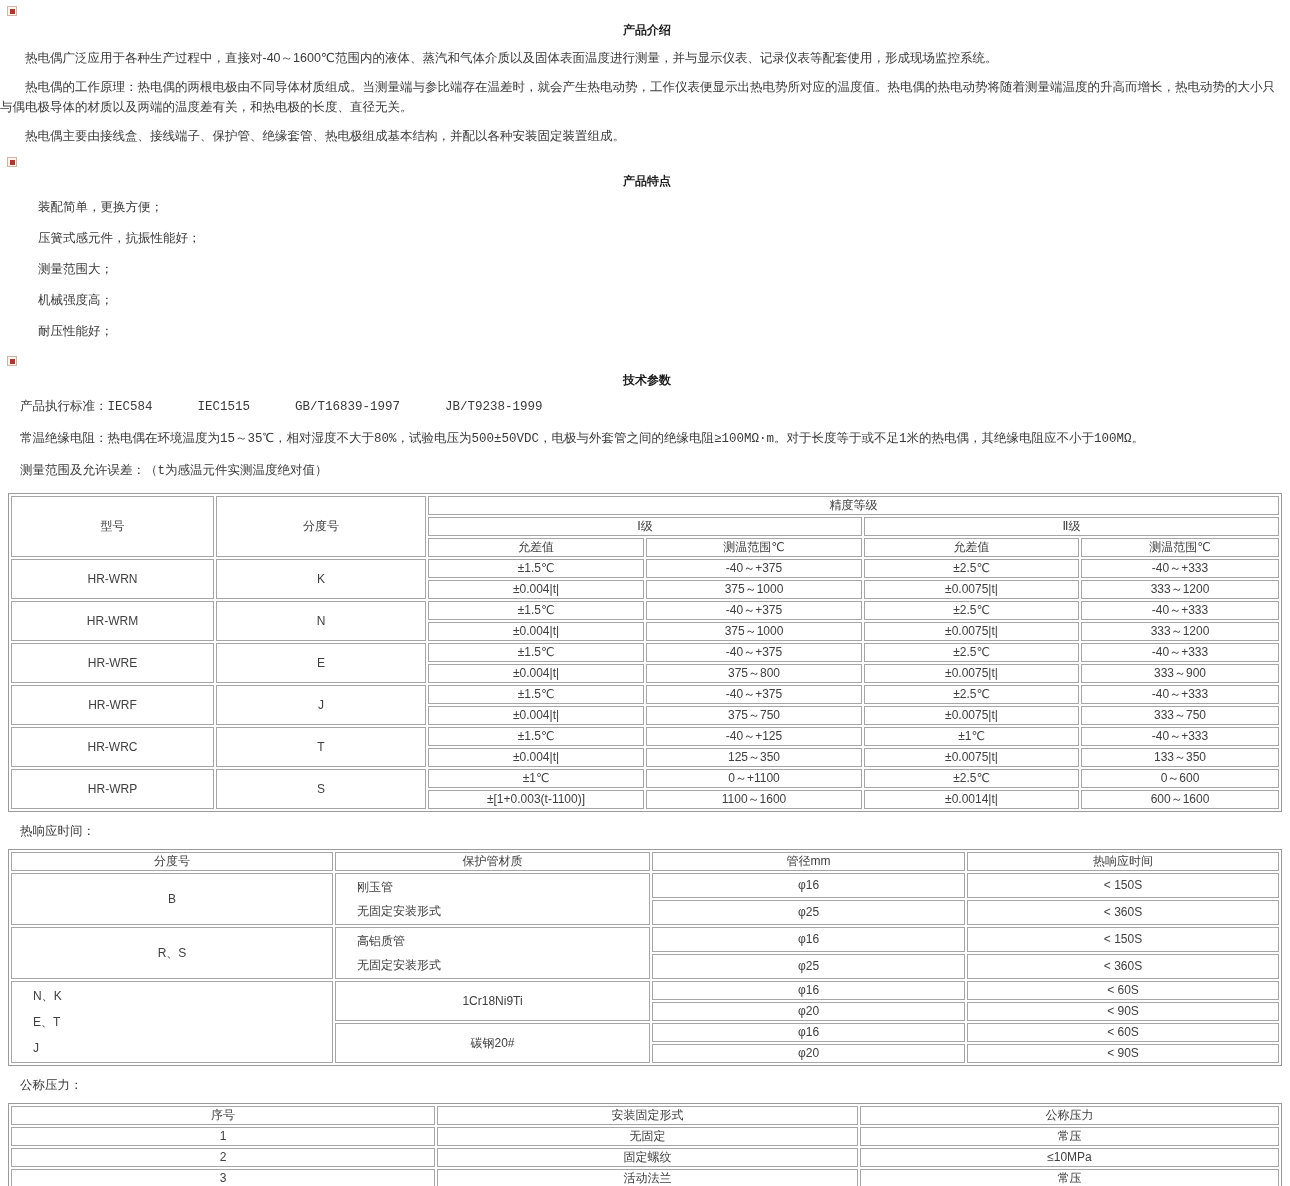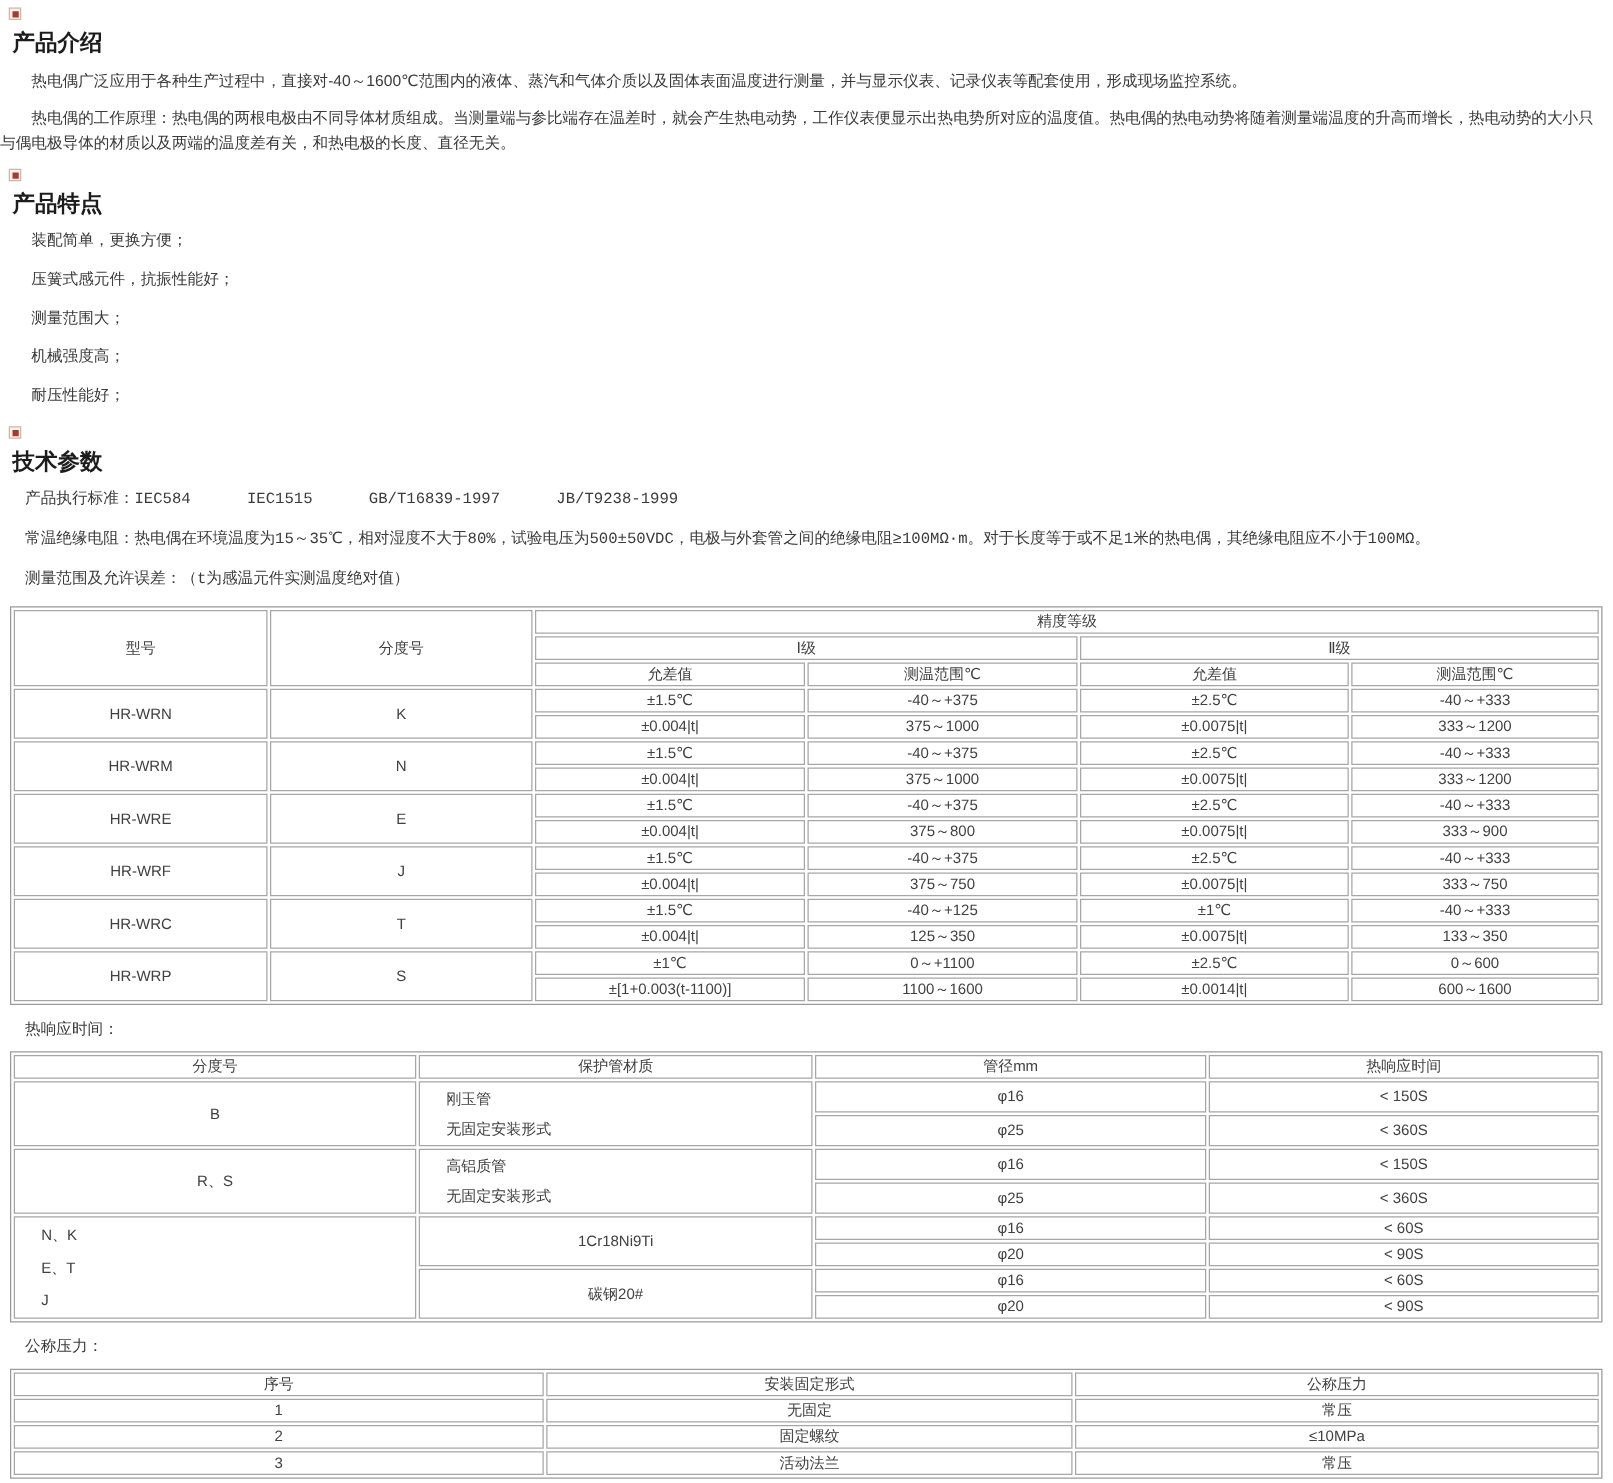--- a/index.html
+++ b/index.html
@@ -13,25 +13,25 @@
   .broken-img {
     display:inline-block; width:10px; height:10px;
     border:1px solid #d3b5a8; background:#faf3ee;
     position:relative; margin:2px 0 0 7px;
   }
   .broken-img::after {
     content:""; position:absolute; left:2px; top:2px;
     width:5px; height:5px; background:#a63b30;
   }
   .section-heading {
-    font-weight:bold; color:#1c1c1c; font-size:18px;
-    padding-left:10px; margin:3px 0 9px 0;
+    font-weight:bold; color:#1c1c1c; font-size:12px;
+    padding-left:10px; margin:3px 0 9px 0;text-align:center;
   }
   .para { margin:0 6px 9px 0; padding:0; text-indent:25px; line-height:1.6; }
-  .feature-line { margin:0 0 14px 0; padding-left:25px; }
+  .feature-line { margin:0 0 14px 0; padding-left:38px; }
   .tech-line { margin:0 0 13px 0; padding-left:20px; white-space:pre-wrap; line-height:1.5;font-family:Liberation Mono, monospace; }
   .tbl-label { margin:11px 0 9px 0; padding-left:20px; }
 
   table {
     border-collapse:separate; border-spacing:2px;
     border:1px solid #9a9a9a; background:#fff;
     width:1274px; margin:0 8px; table-layout:fixed;
   }
   td {
     border:1px solid #a6a6a6; background:#fff;
@@ -50,20 +50,21 @@
 </head>
 <body>
 
 <div class="page">
 
   <span class="broken-img"></span>
 
   <div class="section-heading">产品介绍</div>
   <p class="para">热电偶广泛应用于各种生产过程中，直接对-40～1600℃范围内的液体、蒸汽和气体介质以及固体表面温度进行测量，并与显示仪表、记录仪表等配套使用，形成现场监控系统。</p>
   <p class="para">热电偶的工作原理：热电偶的两根电极由不同导体材质组成。当测量端与参比端存在温差时，就会产生热电动势，工作仪表便显示出热电势所对应的温度值。热电偶的热电动势将随着测量端温度的升高而增长，热电动势的大小只与偶电极导体的材质以及两端的温度差有关，和热电极的长度、直径无关。</p>
+  <p class="para">热电偶主要由接线盒、接线端子、保护管、绝缘套管、热电极组成基本结构，并配以各种安装固定装置组成。</p>
 
   <span class="broken-img"></span>
 
   <div class="section-heading">产品特点</div>
   <div class="feature-line">装配简单，更换方便；</div>
   <div class="feature-line">压簧式感元件，抗振性能好；</div>
   <div class="feature-line">测量范围大；</div>
   <div class="feature-line">机械强度高；</div>
   <div class="feature-line">耐压性能好；</div>
 

